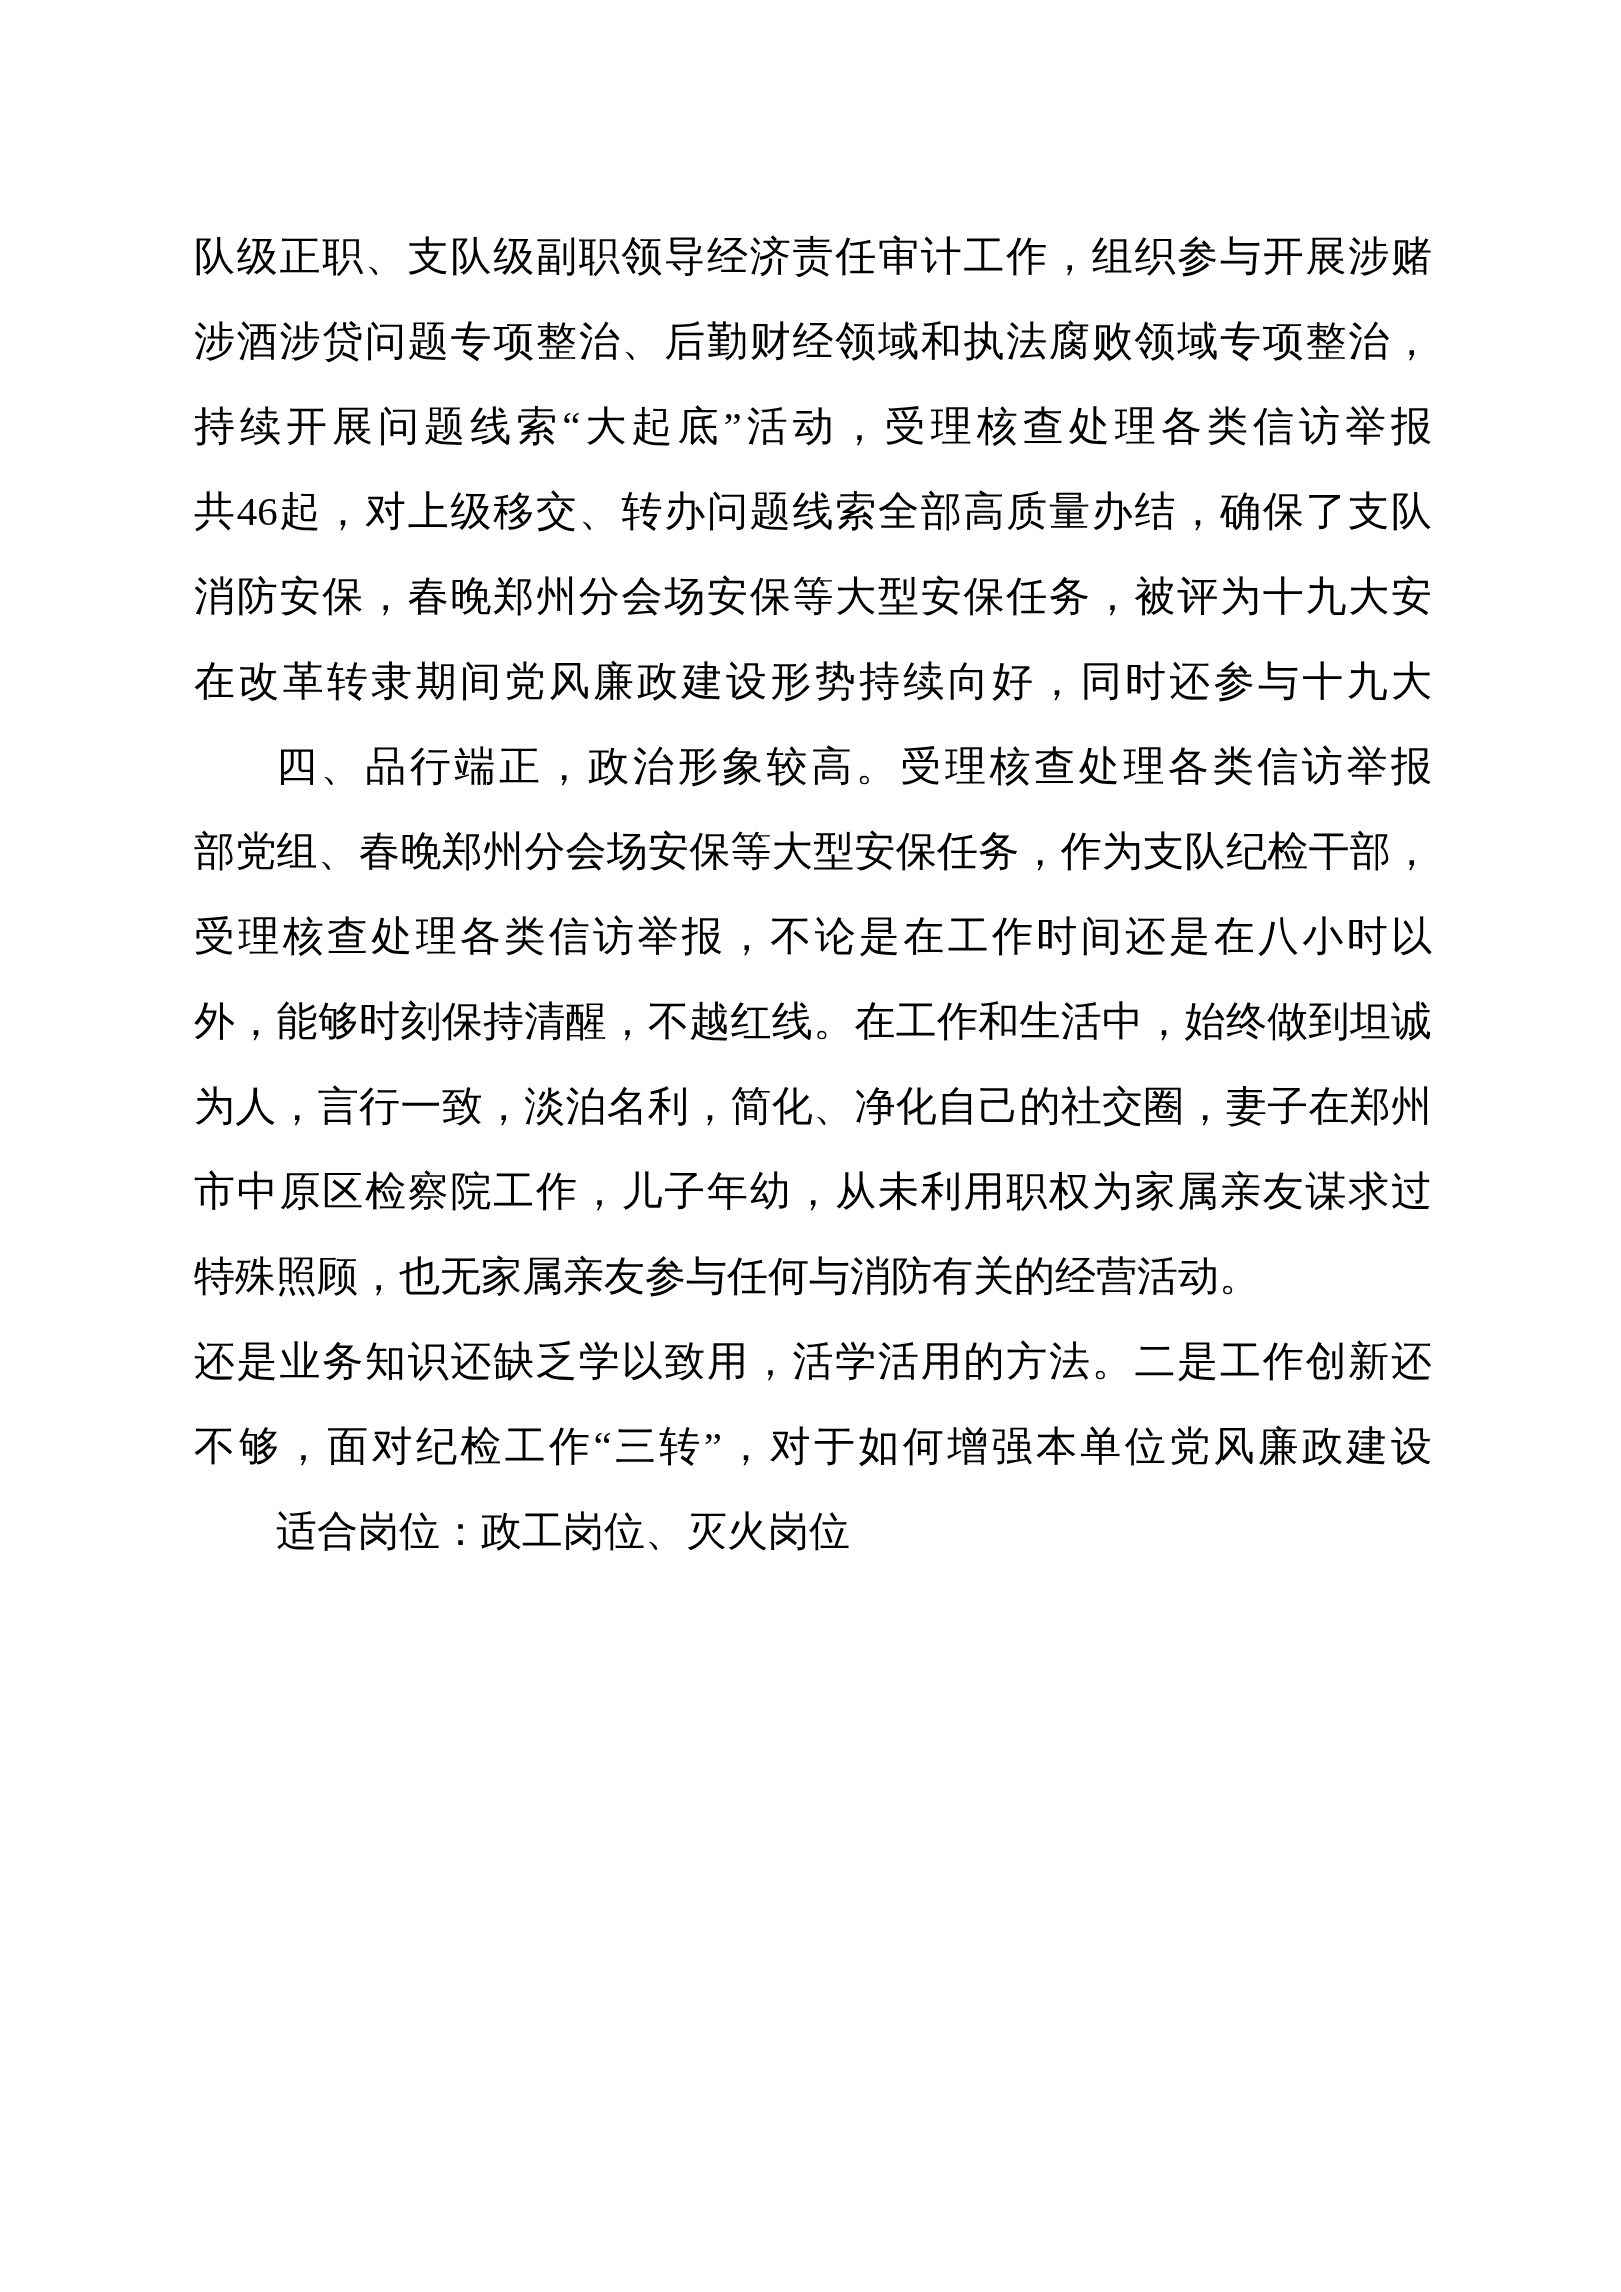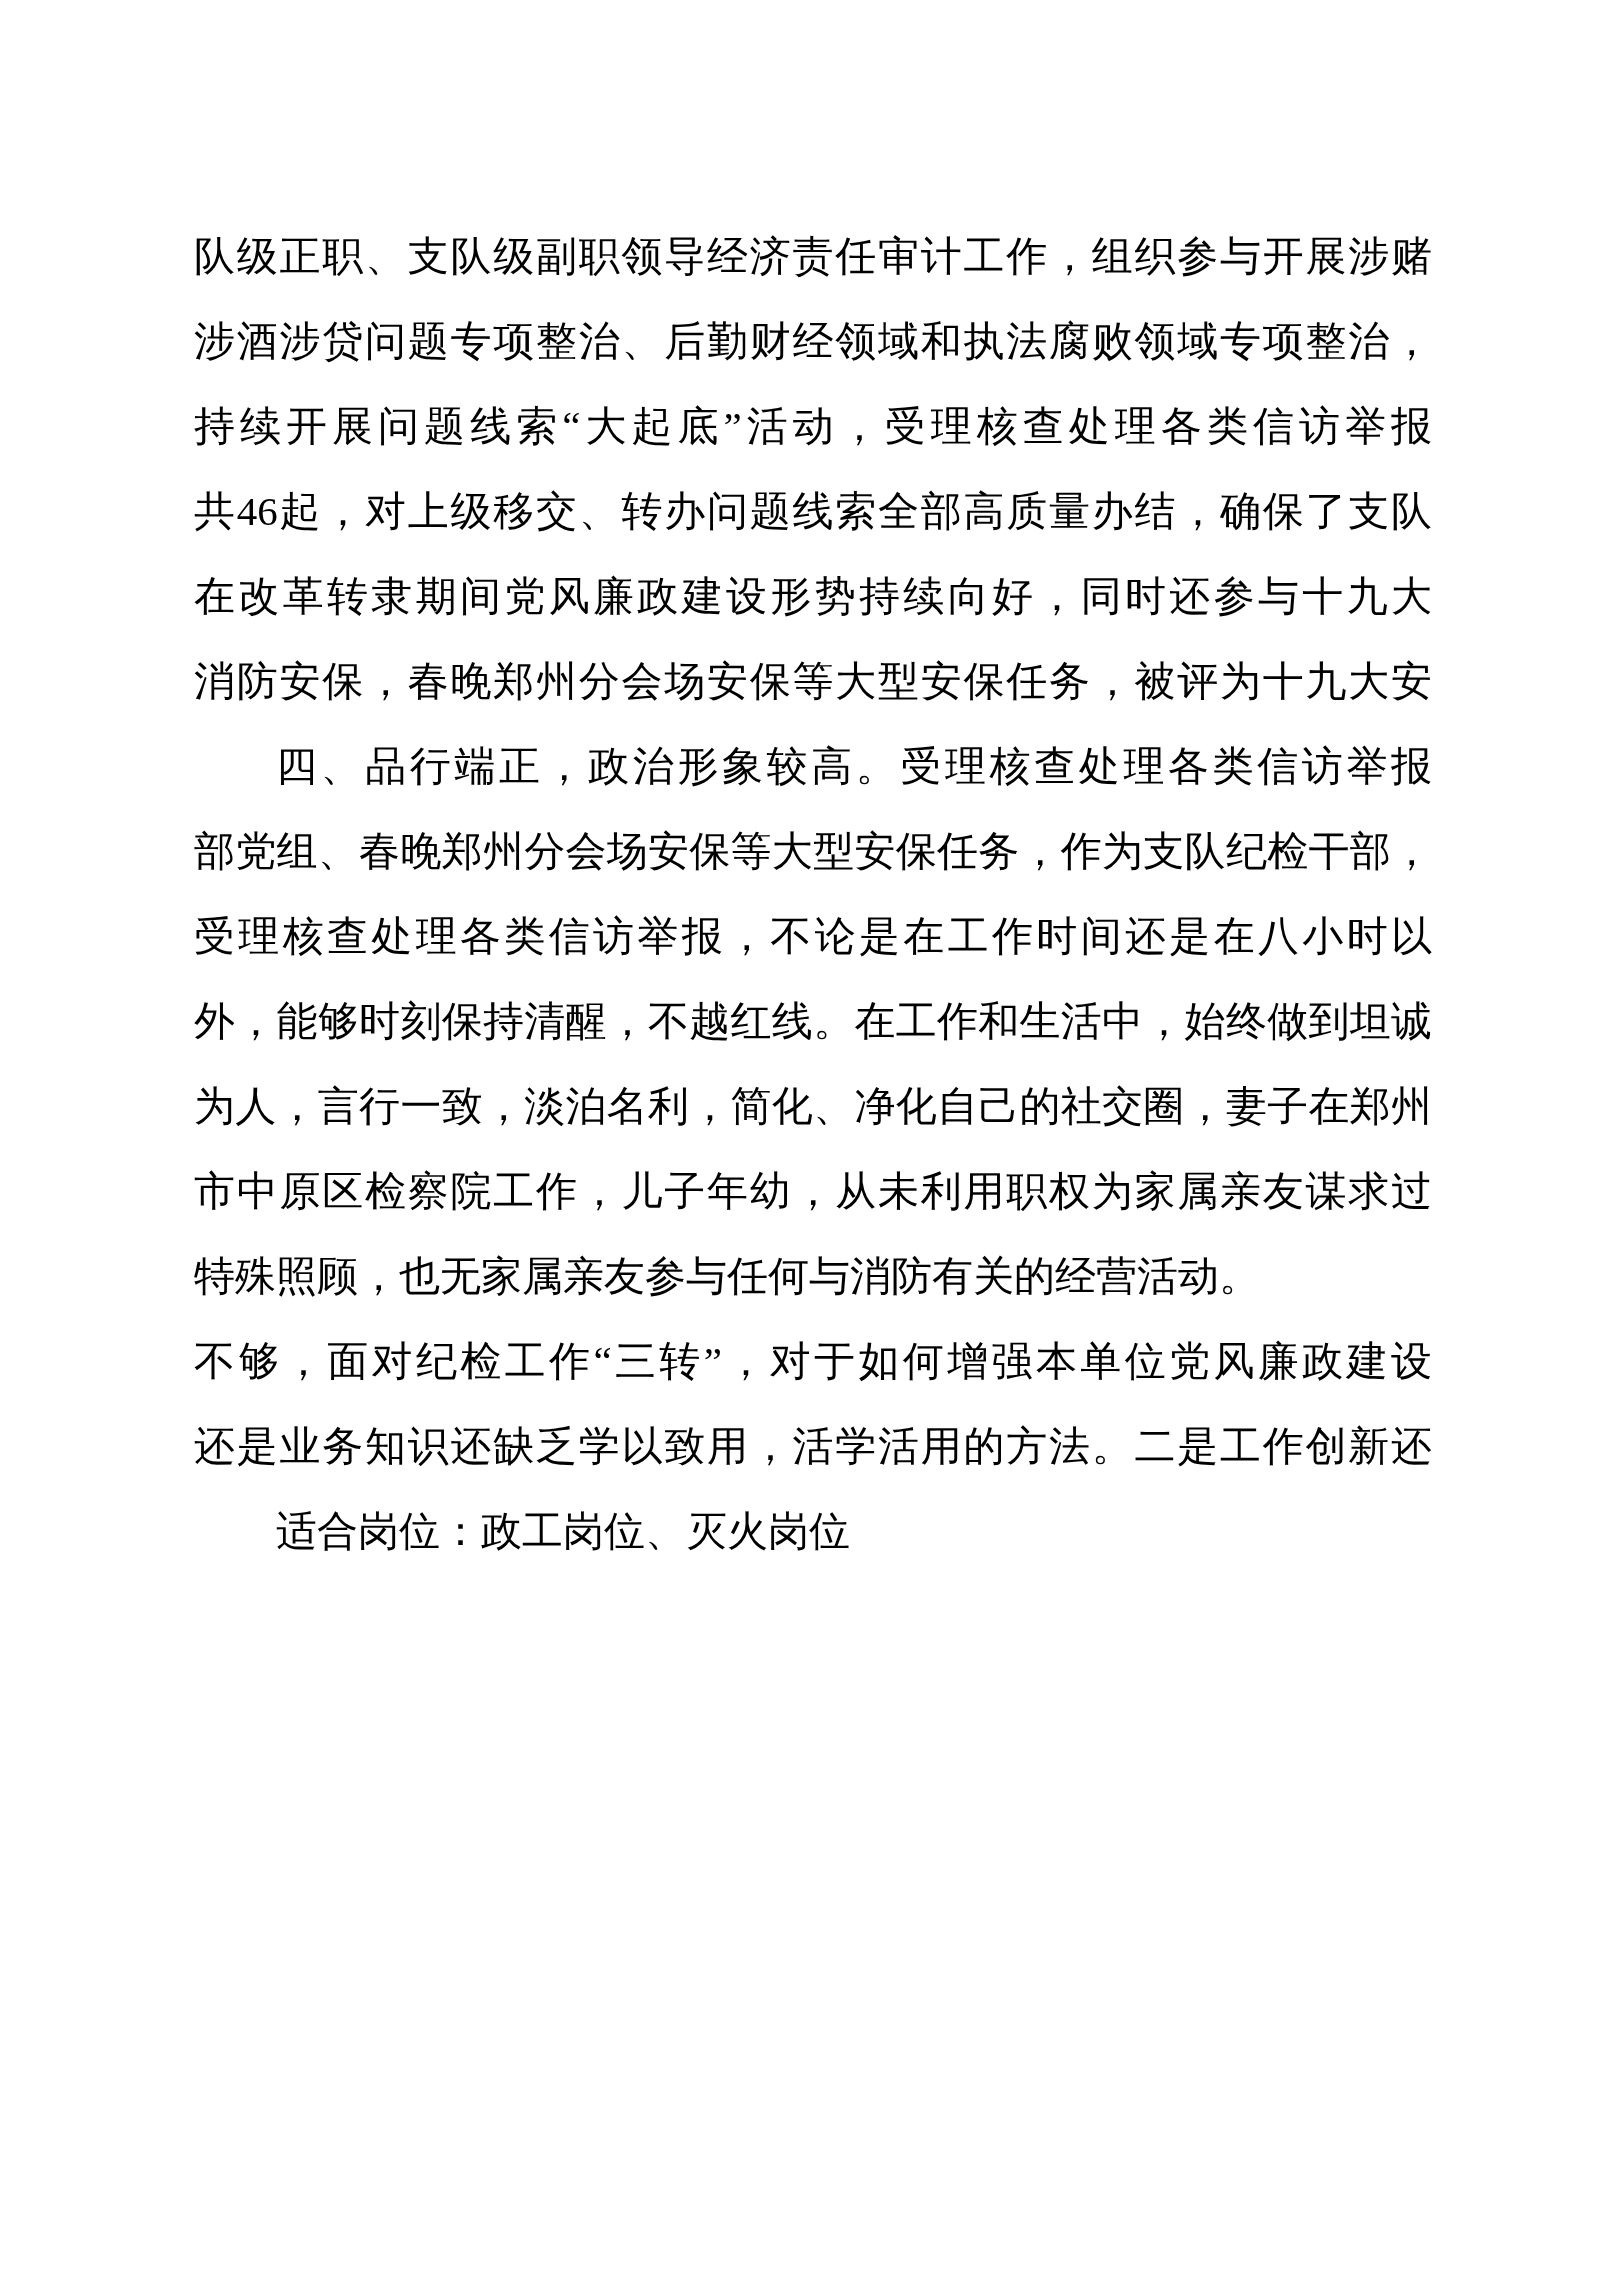--- a/index.html
+++ b/index.html
@@ -50,37 +50,37 @@
 <body>
 
 <div class="page">
   <div class="textblock">
 
     <div class="para">
       <div class="line just">队级正职、支队级副职领导经济责任审计工作，组织参与开展涉赌</div>
       <div class="line just">涉酒涉贷问题专项整治、后勤财经领域和执法腐败领域专项整治，</div>
       <div class="line just">持续开展问题线索“大起底”活动，受理核查处理各类信访举报</div>
       <div class="line just">共46起，对上级移交、转办问题线索全部高质量办结，确保了支队</div>
+      <div class="line just">消防安保，春晚郑州分会场安保等大型安保任务，被评为十九大安</div>
       <div class="line just">在改革转隶期间党风廉政建设形势持续向好，同时还参与十九大</div>
-      <div class="line just">消防安保，春晚郑州分会场安保等大型安保任务，被评为十九大安</div>
     </div>
 
     <div class="para">
       <div class="line just indent">四、品行端正，政治形象较高。受理核查处理各类信访举报</div>
       <div class="line just">部党组、春晚郑州分会场安保等大型安保任务，作为支队纪检干部，</div>
       <div class="line just">受理核查处理各类信访举报，不论是在工作时间还是在八小时以</div>
       <div class="line just">外，能够时刻保持清醒，不越红线。在工作和生活中，始终做到坦诚</div>
       <div class="line just">为人，言行一致，淡泊名利，简化、净化自己的社交圈，妻子在郑州</div>
       <div class="line just">市中原区检察院工作，儿子年幼，从未利用职权为家属亲友谋求过</div>
       <div class="line endline">特殊照顾，也无家属亲友参与任何与消防有关的经营活动。</div>
     </div>
 
     <div class="para">
+      <div class="line just">还是业务知识还缺乏学以致用，活学活用的方法。二是工作创新还</div>
       <div class="line just">不够，面对纪检工作“三转”，对于如何增强本单位党风廉政建设</div>
-      <div class="line just">还是业务知识还缺乏学以致用，活学活用的方法。二是工作创新还</div>
     </div>
 
     <div class="para">
       <div class="line endline indent">适合岗位：政工岗位、灭火岗位</div>
     </div>
 
   </div>
 </div>
 
 

